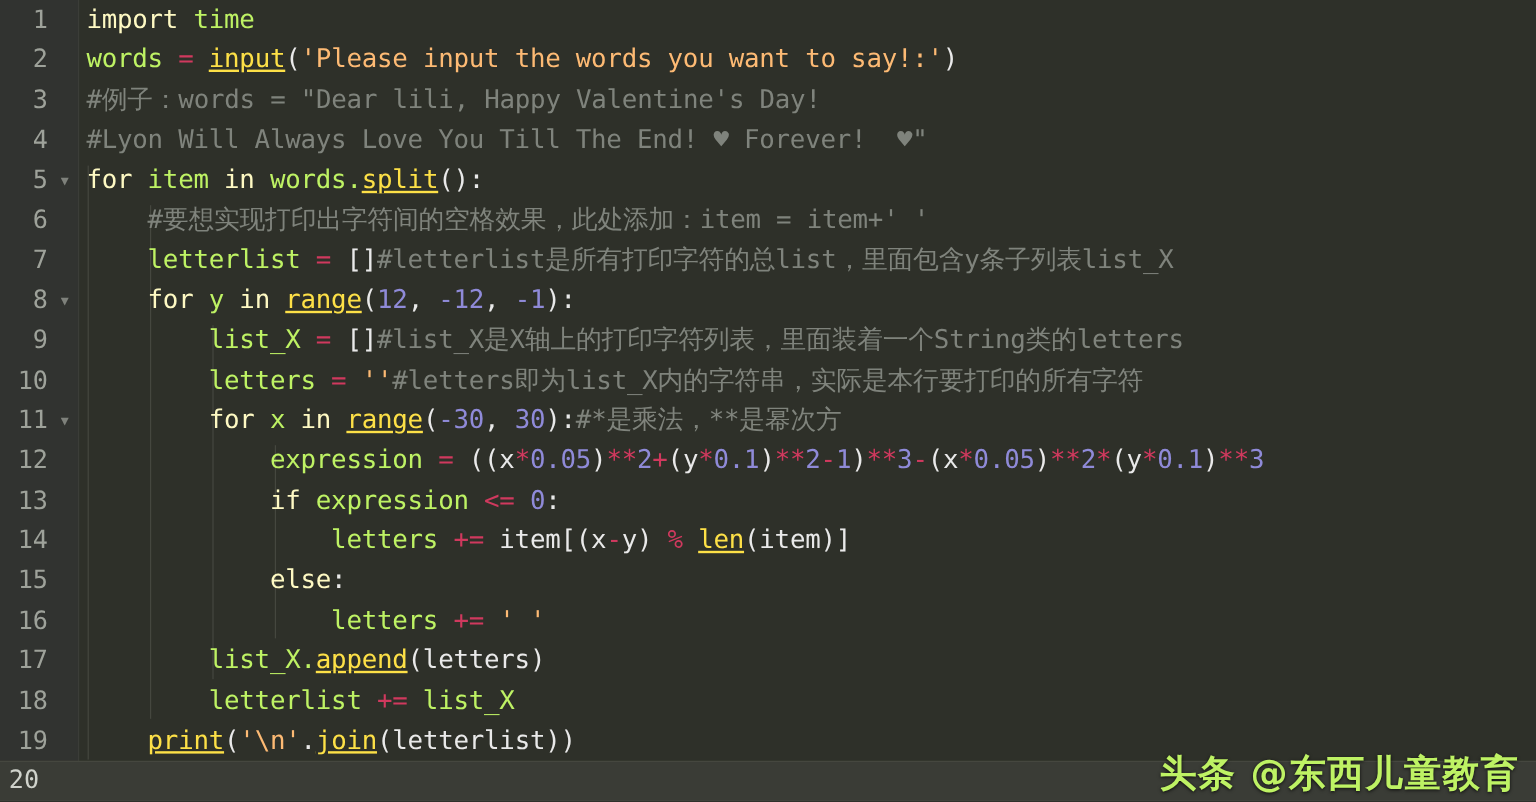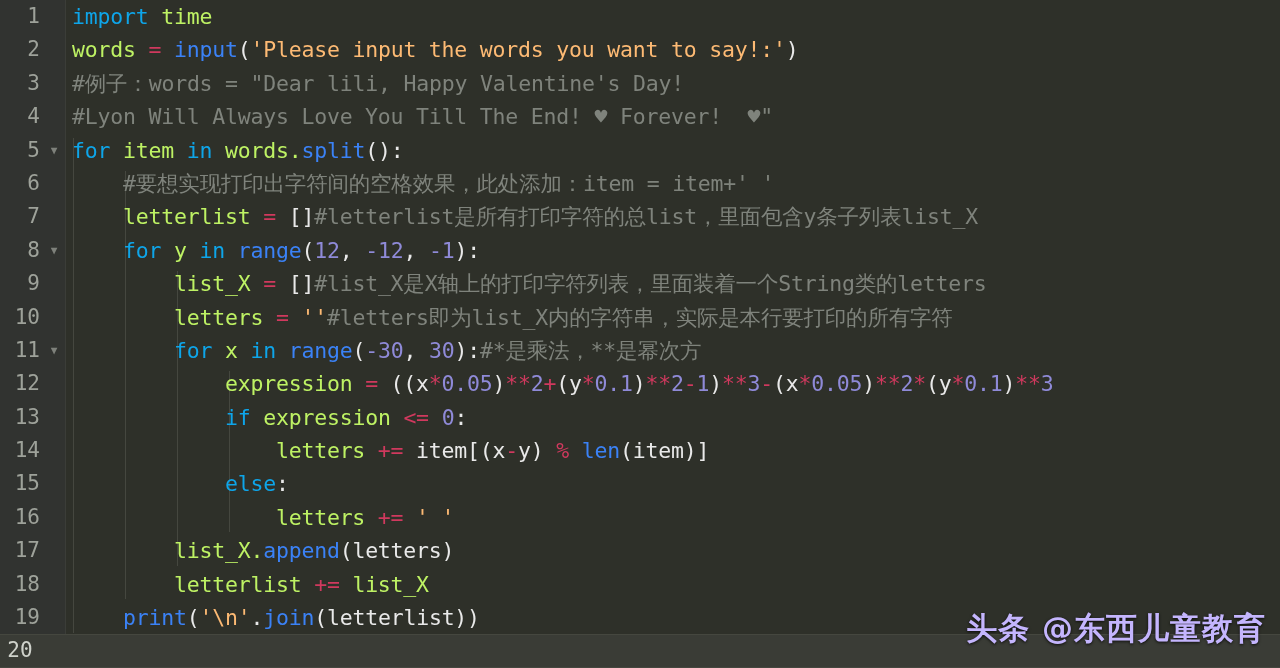--- a/index.html
+++ b/index.html
@@ -81,22 +81,22 @@
   .code {
     position: absolute;
     left: 72px; top: 0;
     font-size: 21.5px;
     letter-spacing: -0.2px;
     color: #e6e6e6;
     font-family: "DejaVu Sans Mono", "Liberation Mono", monospace;
   }
 
   
-  .kw      { color: #0ea5e9; }
-  .fn      { color: #3b82f6; }      
+  .kw      { color: #fef9c3; }
+  .fn      { color: #fde047; text-decoration: underline; }      
   .str     { color: #fdba74; }      
   .num     { color: #8f8ad8; }      
   .op      { color: #d0395e; }      
   .cmt     { color: #7f837c; }      
   .pl      { color: #bef264; }      
   .punc    { color: #e9e9e9; }
 
   
   .guide {
     position: absolute;
@@ -113,22 +113,22 @@
     height: 23px;
     background: #e8e8e8;
     vertical-align: -4px;
     margin-left: 1px;
   }
 
   
   .watermark {
     position: absolute;
     right: 14px;
-    bottom: 18px;
-    color: #c4b5fd;
+    bottom: 2px;
+    color: #bef264;
     font-size: 31px;
     font-weight: bold;
     font-family: "DejaVu Sans", "Liberation Sans", sans-serif;
     letter-spacing: 1px;
     z-index: 9;
     text-shadow: 0 1px 3px rgba(0,0,0,0.8);
   }
 </style>
 </head>
 <body>

